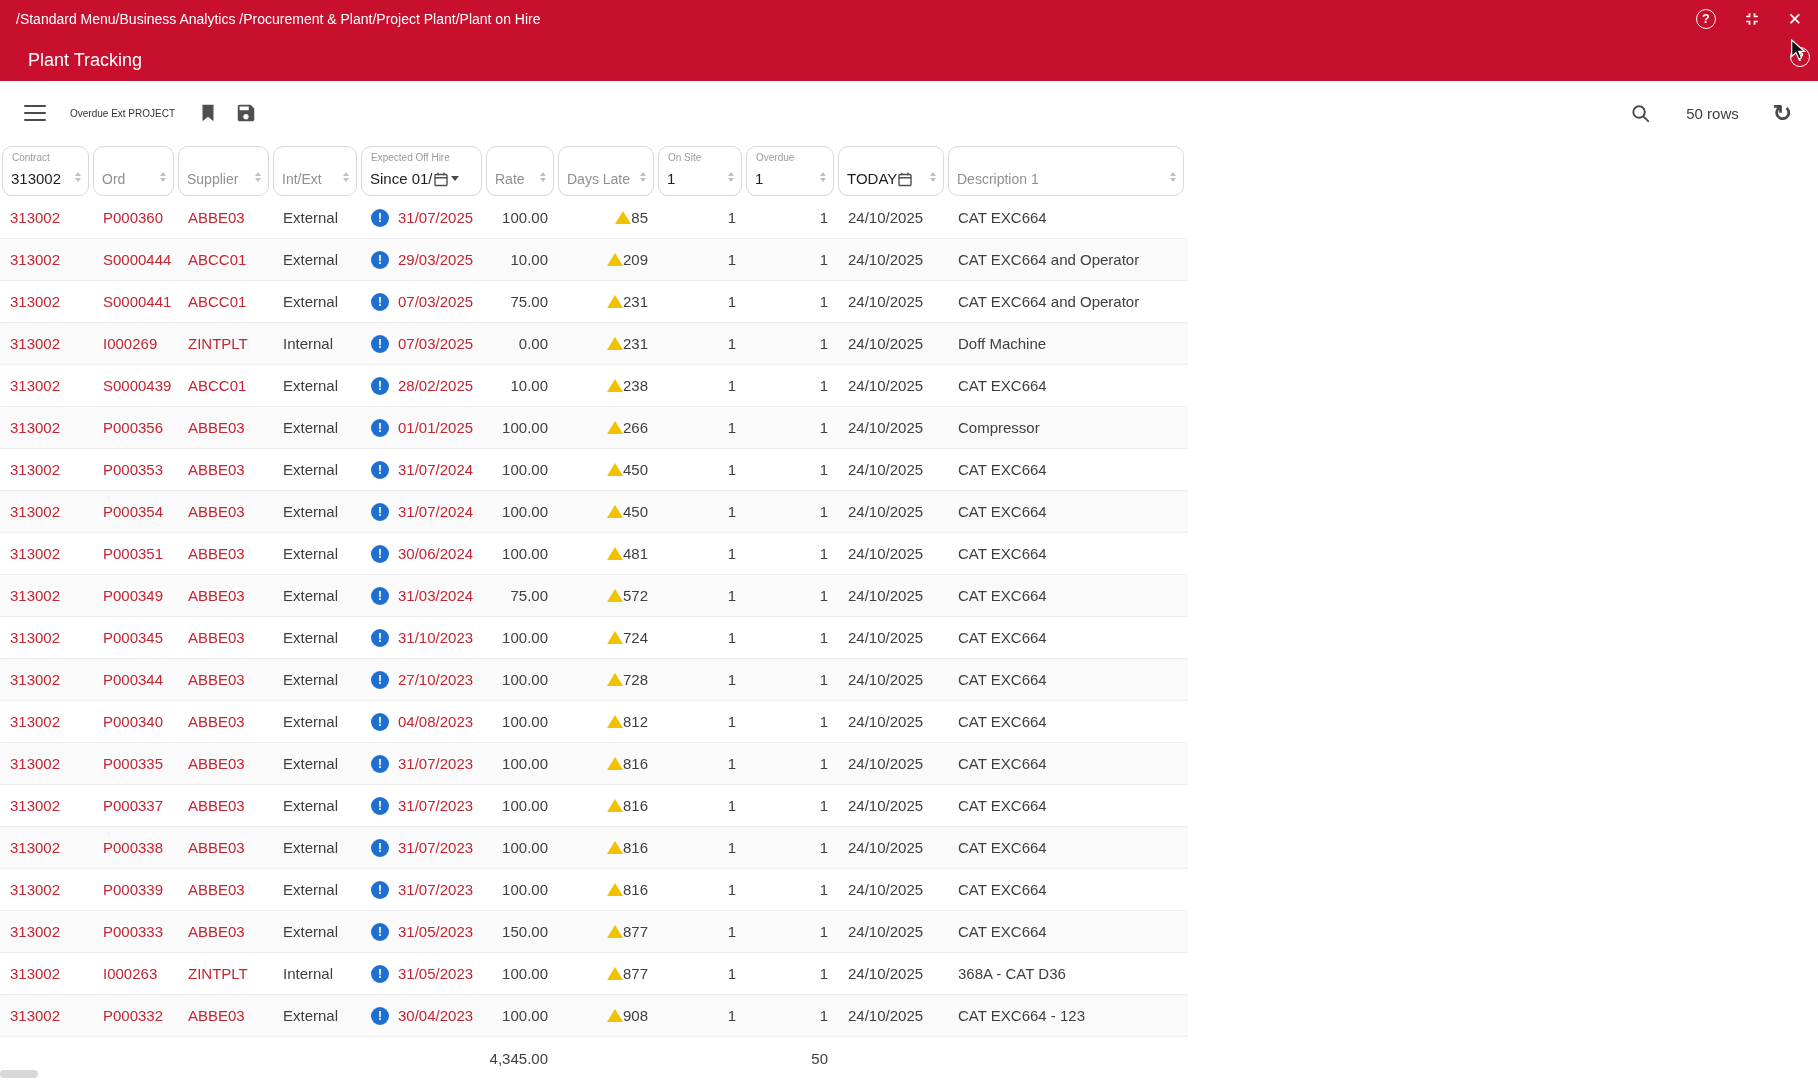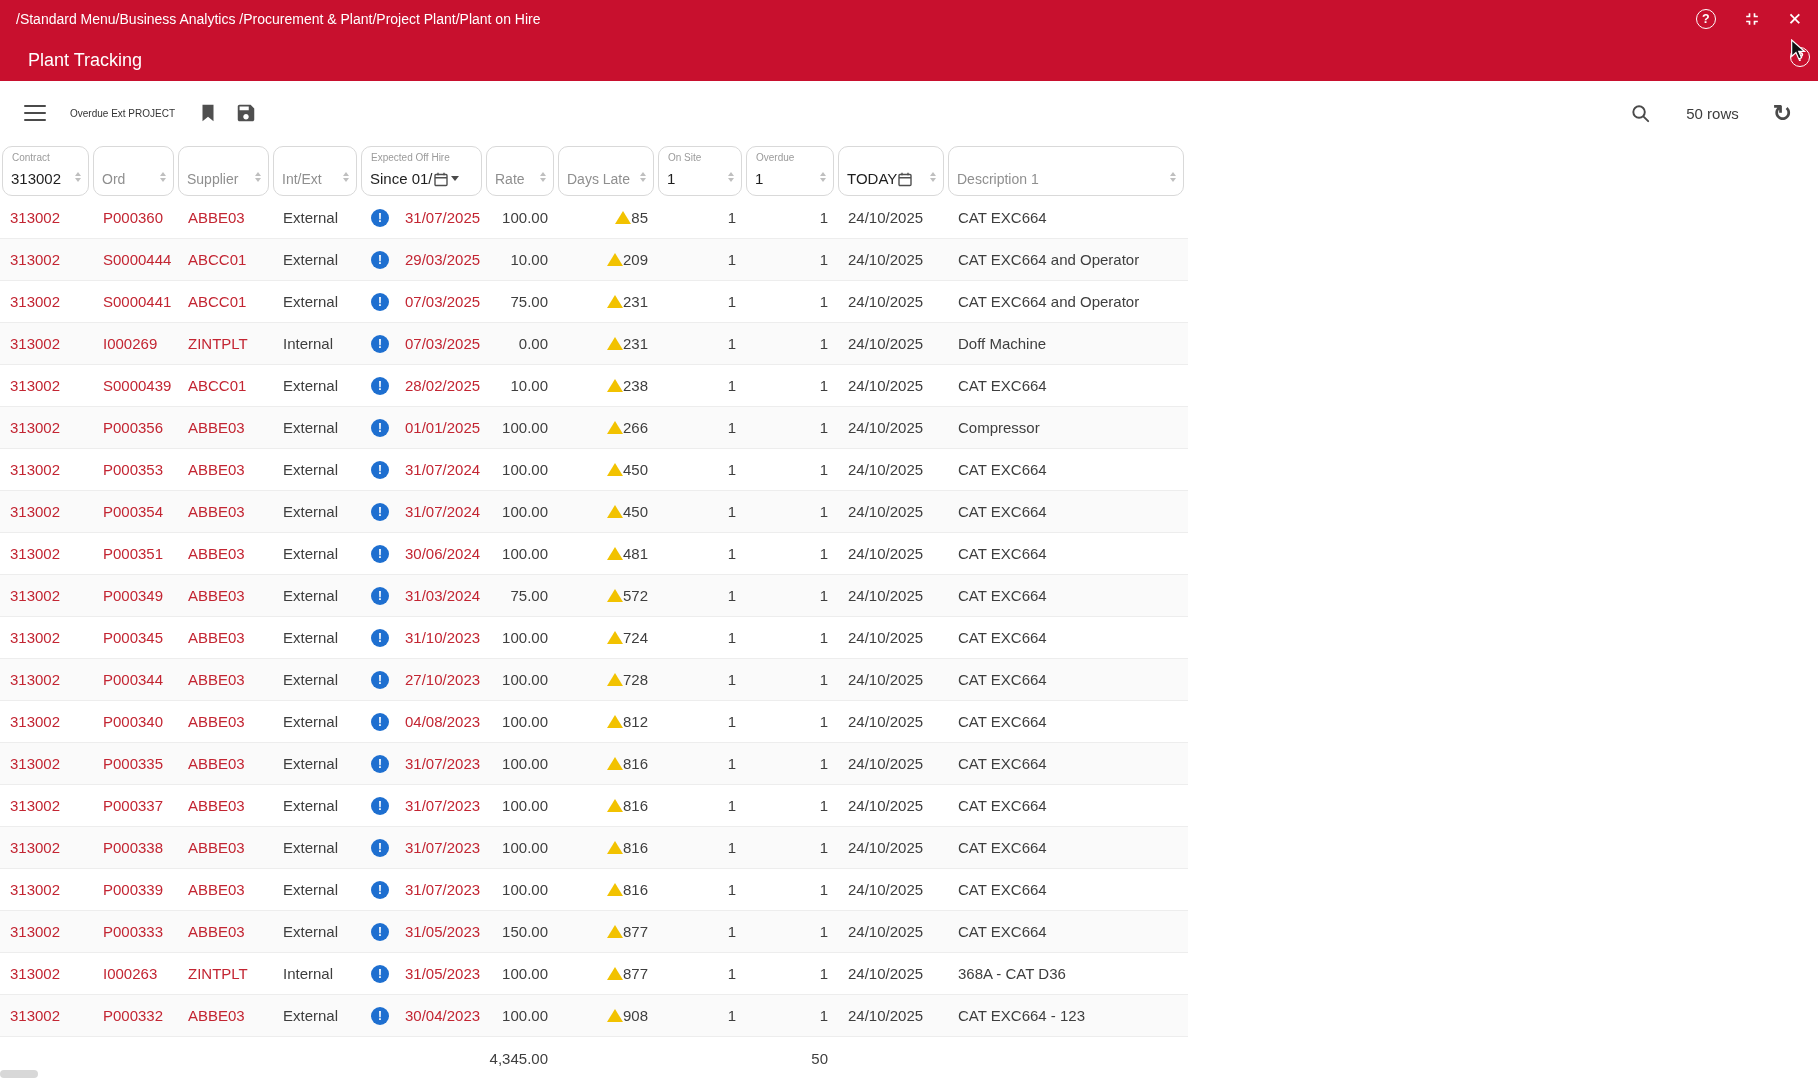--- a/index.html
+++ b/index.html
@@ -60,21 +60,21 @@
   .sort .dn{border-top:4.5px solid #bfbfbf}
   .caret-down{width:0;height:0;border-left:4.5px solid transparent;border-right:4.5px solid transparent;
     border-top:5.5px solid #4a4a4a;margin-left:2px}
 
   .trow{height:42px;border-bottom:1px solid #ededed;align-items:center}
   .tbody .trow:nth-child(even){background:#fafafa}
   .cell{padding:0 10px;font-size:15px;display:flex;align-items:center;white-space:nowrap;overflow:hidden;height:100%}
   .link{color:var(--link);cursor:pointer}
   .dark{color:#3e3e3e}
   .num{justify-content:flex-end;color:#3e3e3e}
-  .offhire{gap:16px}
+  .offhire{gap:9px}
   .dayslate{justify-content:flex-end;color:#3e3e3e}
   .info-icon{min-width:18px;height:18px;border-radius:50%;background:var(--info);color:#fff;
     font-size:12px;font-weight:700;display:flex;align-items:center;justify-content:center}
   .info-icon::after{content:"!"}
   .warn-icon{width:0;height:0;border-left:8px solid transparent;border-right:8px solid transparent;
     border-bottom:13px solid var(--warning)}
 
   .totals-row{height:42px;align-items:center;background:#fff}
   .total-rate{grid-column:6}
   .total-overdue{grid-column:9}

